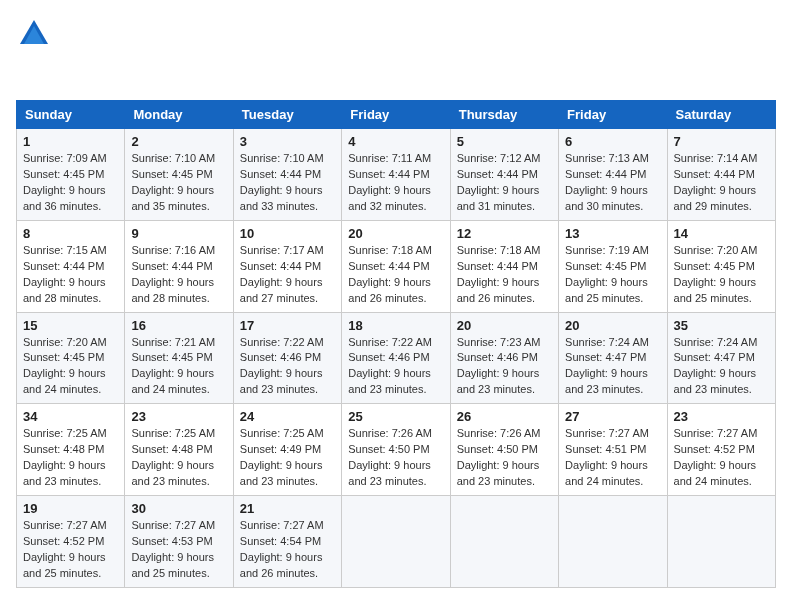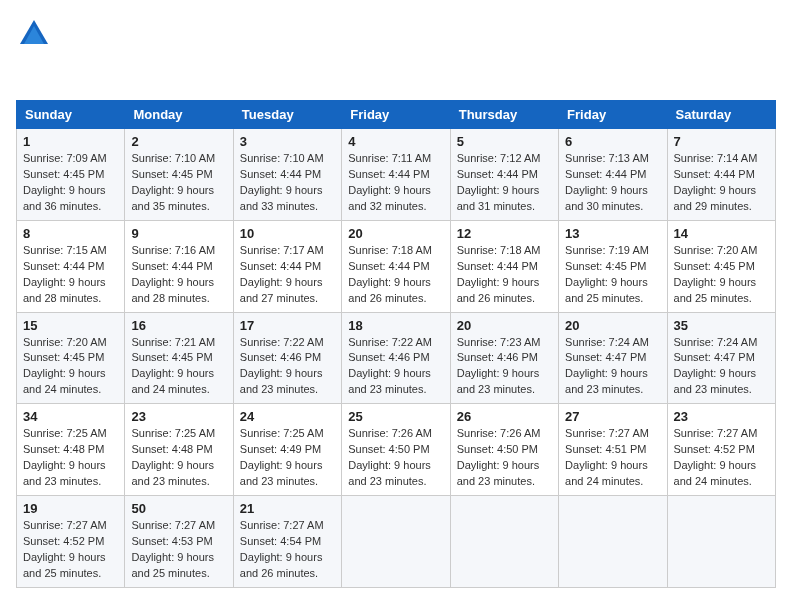--- a/index.html
+++ b/index.html
@@ -189,21 +189,21 @@
         <td><span class="day-num">26</span>
 <span class="day-detail">Sunrise: 7:26 AM<br>Sunset: 4:50 PM<br>Daylight: 9 hours and 23 minutes.</span></td>
         <td><span class="day-num">27</span>
 <span class="day-detail">Sunrise: 7:27 AM<br>Sunset: 4:51 PM<br>Daylight: 9 hours and 24 minutes.</span></td>
         <td><span class="day-num">23</span>
 <span class="day-detail">Sunrise: 7:27 AM<br>Sunset: 4:52 PM<br>Daylight: 9 hours and 24 minutes.</span></td>
       </tr>
       <tr>
         <td><span class="day-num">19</span>
 <span class="day-detail">Sunrise: 7:27 AM<br>Sunset: 4:52 PM<br>Daylight: 9 hours and 25 minutes.</span></td>
-        <td><span class="day-num">50</span>
+        <td><span class="day-num">30</span>
 <span class="day-detail">Sunrise: 7:27 AM<br>Sunset: 4:53 PM<br>Daylight: 9 hours and 25 minutes.</span></td>
         <td><span class="day-num">21</span>
 <span class="day-detail">Sunrise: 7:27 AM<br>Sunset: 4:54 PM<br>Daylight: 9 hours and 26 minutes.</span></td>
         <td class="empty-cell"></td>
         <td class="empty-cell"></td>
         <td class="empty-cell"></td>
         <td class="empty-cell"></td>
       </tr>
     </tbody>
 </table>

